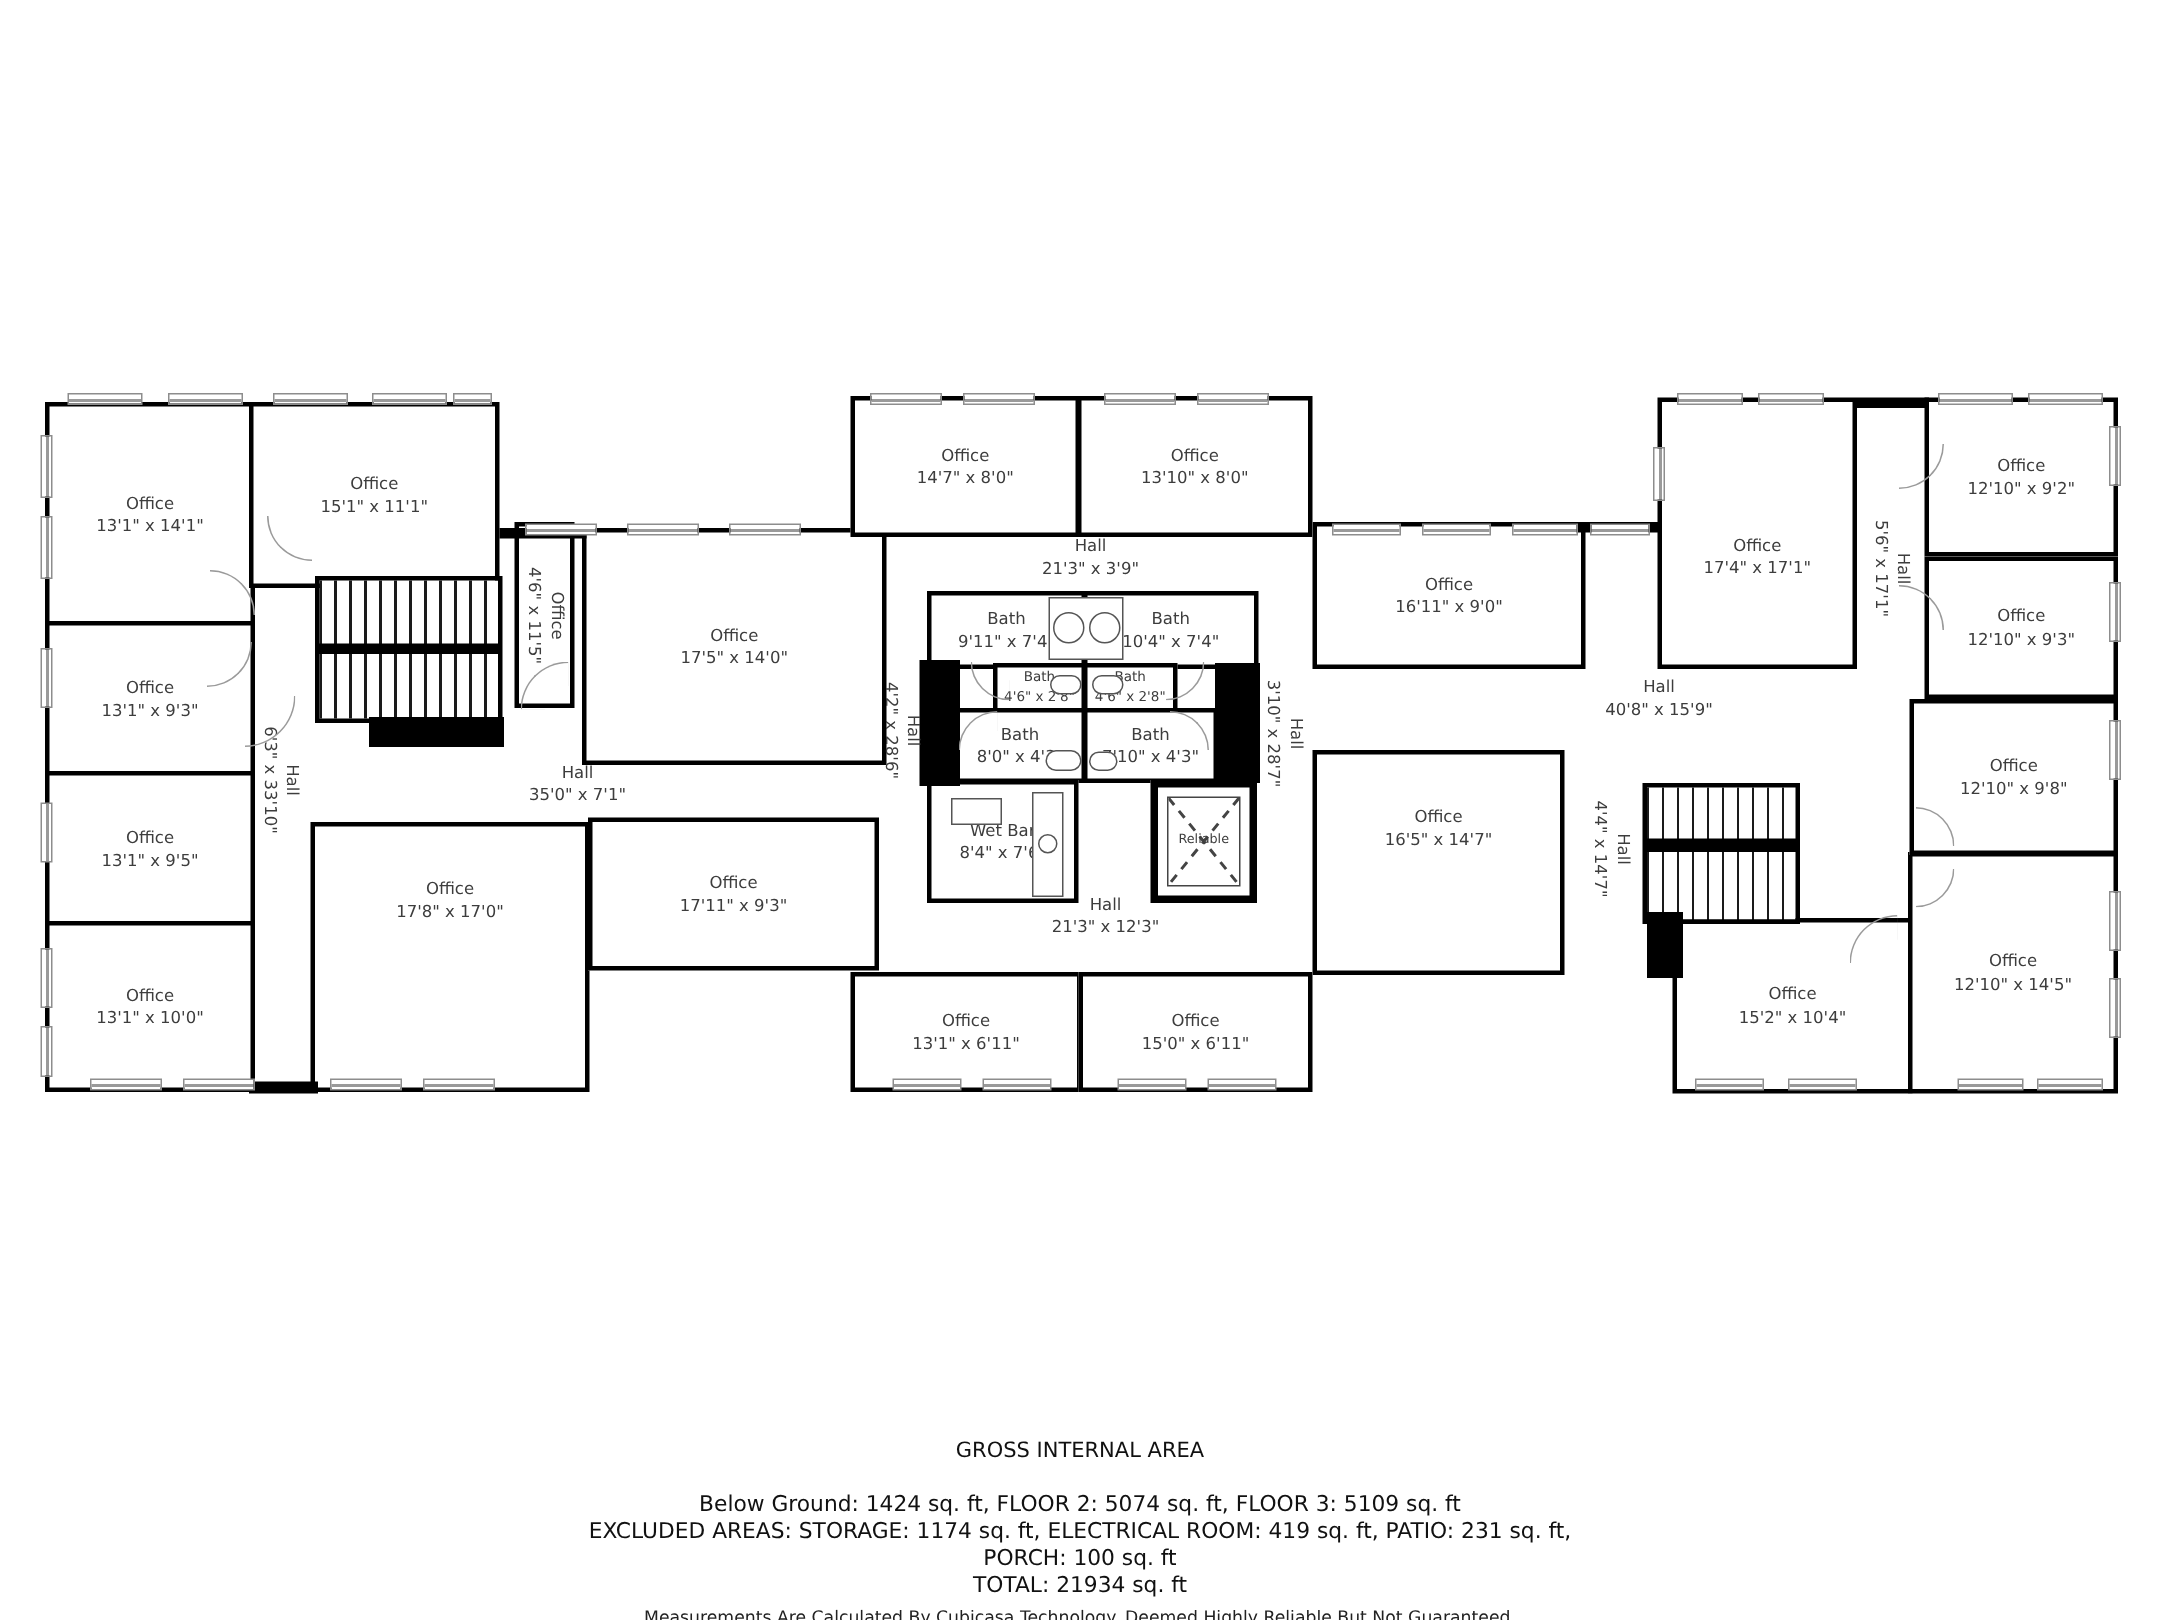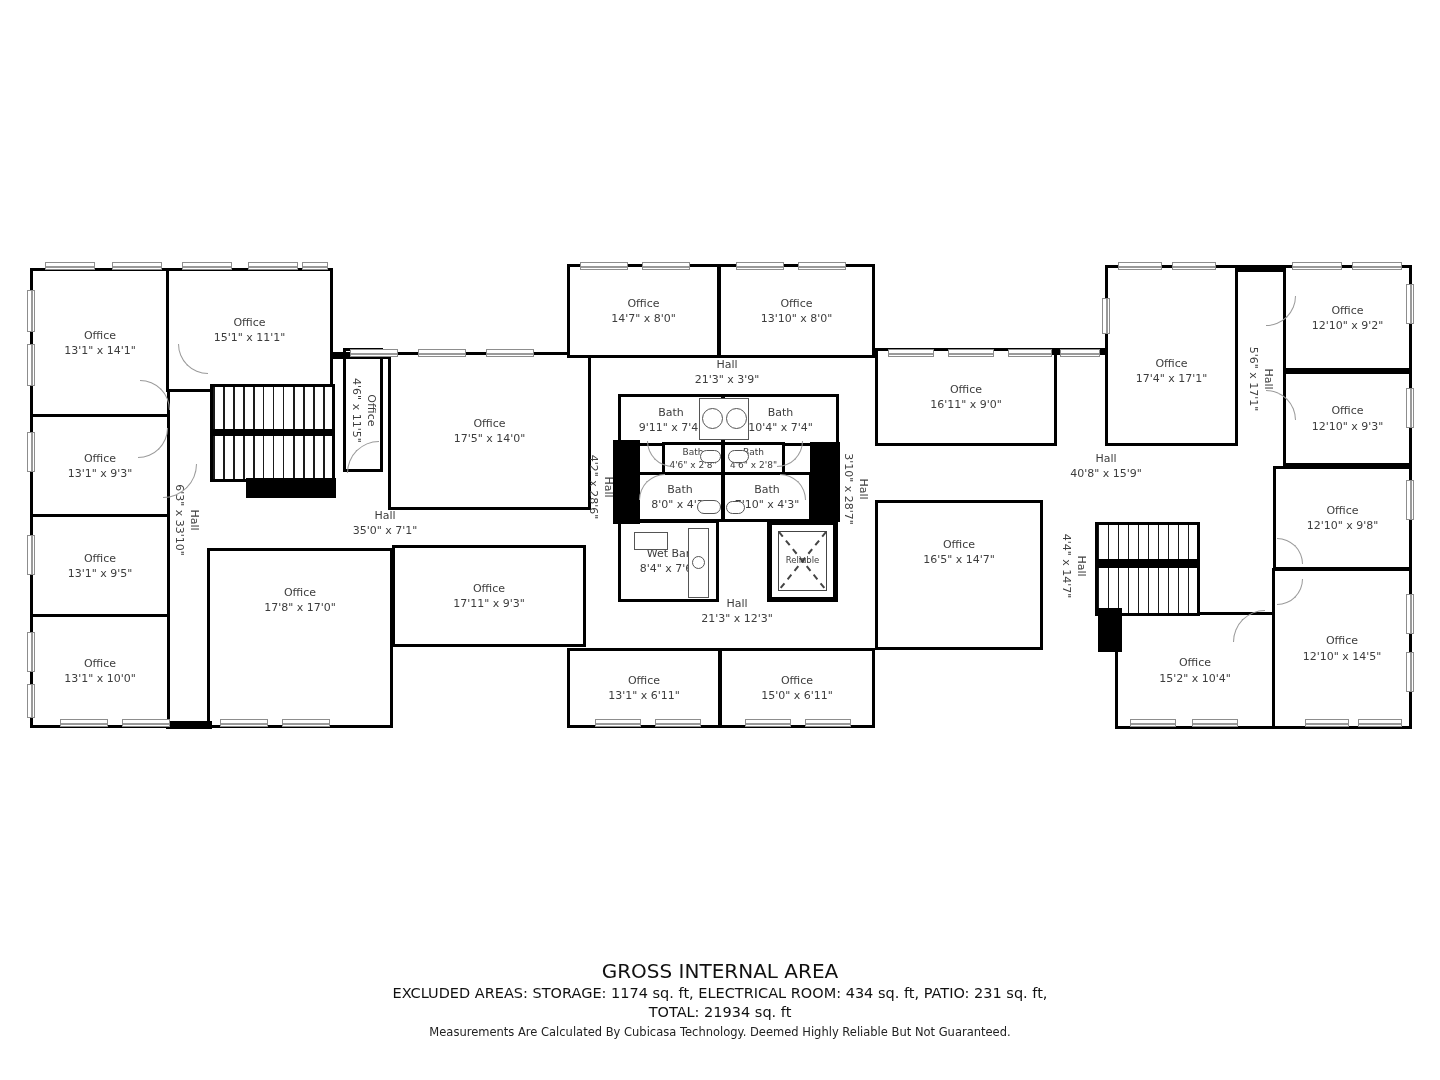--- a/index.html
+++ b/index.html
@@ -38,21 +38,21 @@
   }
   .stairs .landing { position:absolute; left:-1px; right:-1px; background:#000; }
   .fix { position:absolute; box-sizing:border-box; border:1.2px solid #555; background:#fff; z-index:6; }
   .fix.round { border-radius:50%; }
   .elev-inner { position:absolute; inset:6px; border:1.2px solid #444; }
   .elev-inner svg { width:100%; height:100%; display:block; }
   .footer {
     position:absolute; left:0; right:0; top:960px; text-align:center; color:#111;
     font-size:14.5px; line-height:1.12; z-index:7;
   }
-  .footer .t { font-size:20px; margin-bottom:3px; }
+  .footer .t { font-size:14px; margin-bottom:19px; }
   .footer .row { margin-top:2px; }
   .footer .disc { font-size:11.5px; margin-top:6px; color:#222; }
 </style>
 </head>
 <body>
 
 <div class="plan">
 
   <div class="room" style="left:30px;top:268px;width:140px;height:150px">
     <div class="lbl">
@@ -359,18 +359,20 @@
   <div class="arc q-tl" style="left:639px;top:474px;width:26px;height:26px"></div>
   <div class="arc q-tr" style="left:780px;top:474px;width:26px;height:26px"></div>
   <div class="arc q-tr" style="left:1277px;top:538px;width:26px;height:26px"></div>
   <div class="arc q-br" style="left:1277px;top:579px;width:26px;height:26px"></div>
   <div class="arc q-tl" style="left:1233px;top:610px;width:32px;height:32px"></div>
   <div class="arc q-br" style="left:1266px;top:296px;width:30px;height:30px"></div>
   <div class="arc q-tr" style="left:1266px;top:390px;width:30px;height:30px"></div>
 
   <div class="footer">
     <div class="t">GROSS INTERNAL AREA</div>
-    <div class="row">EXCLUDED AREAS: STORAGE: 1174 sq. ft, ELECTRICAL ROOM: 434 sq. ft, PATIO: 231 sq. ft,</div>
+    <div class="row">Below Ground: 1424 sq. ft, FLOOR 2: 5074 sq. ft, FLOOR 3: 5109 sq. ft</div>
+    <div class="row">EXCLUDED AREAS: STORAGE: 1174 sq. ft, ELECTRICAL ROOM: 419 sq. ft, PATIO: 231 sq. ft,</div>
+    <div class="row">PORCH: 100 sq. ft</div>
     <div class="row">TOTAL: 21934 sq. ft</div>
     <div class="disc">Measurements Are Calculated By Cubicasa Technology. Deemed Highly Reliable But Not Guaranteed.</div>
   </div>
 
 </div>
 
 </body></html>

